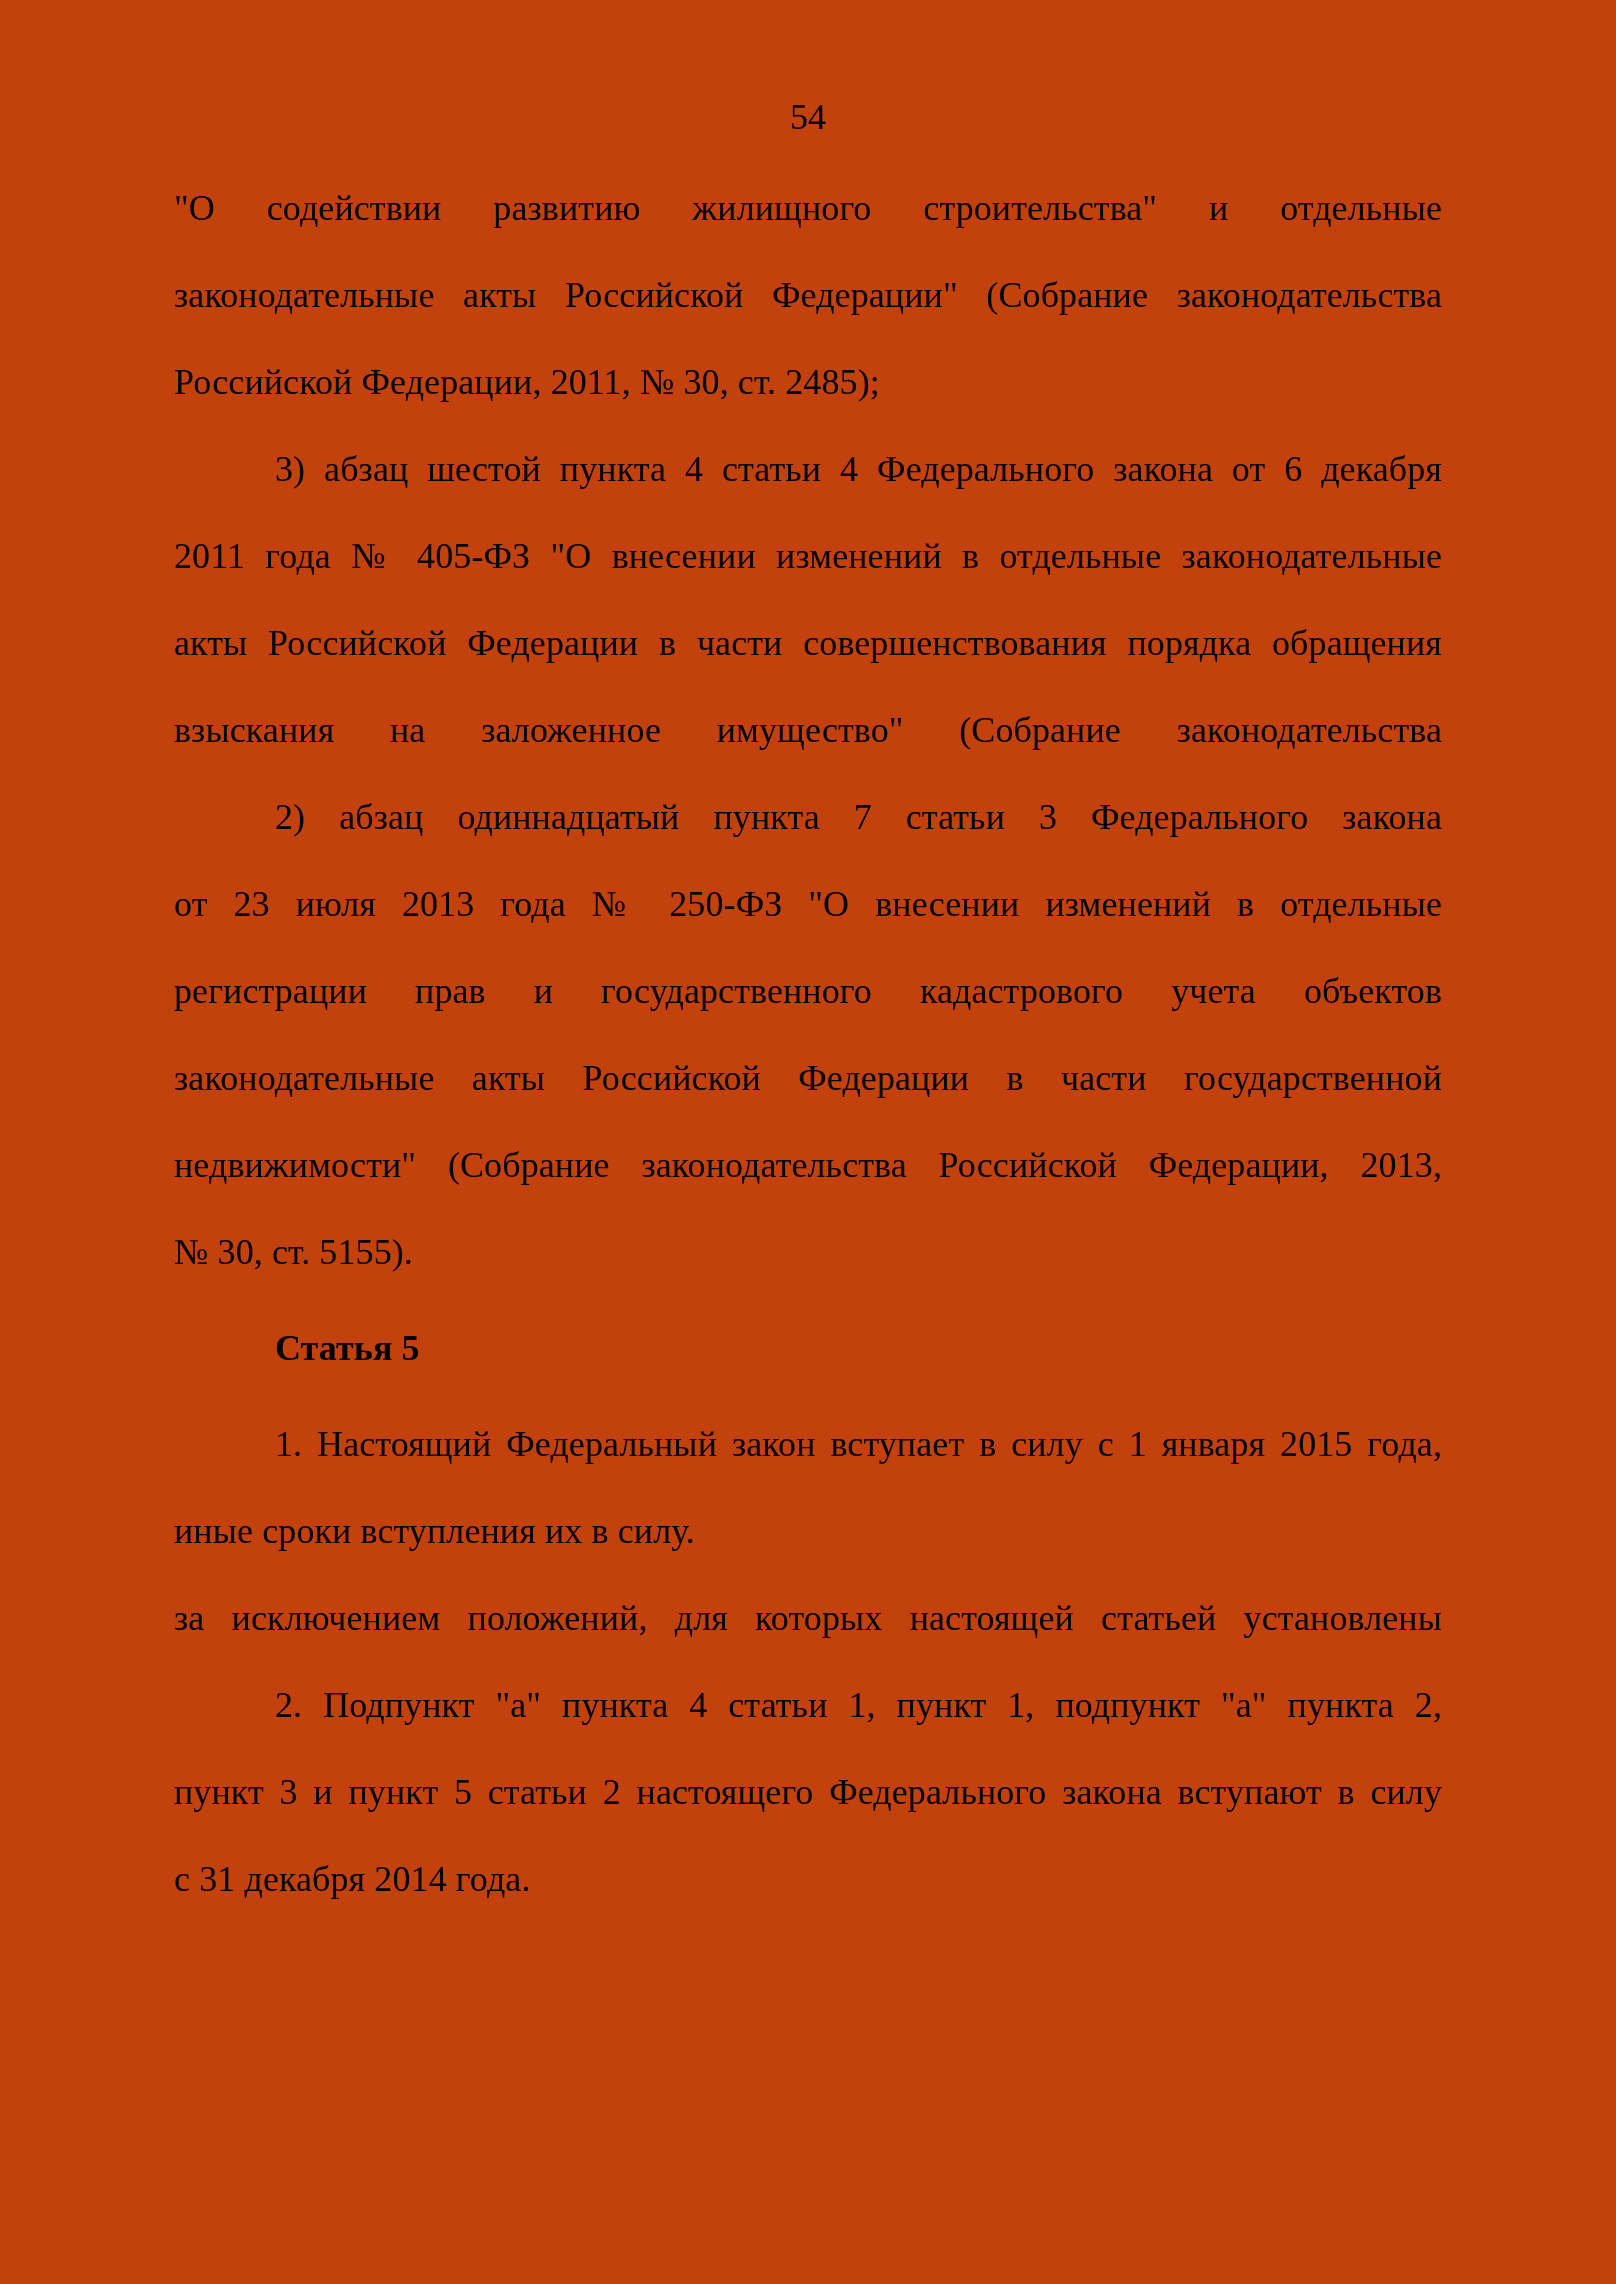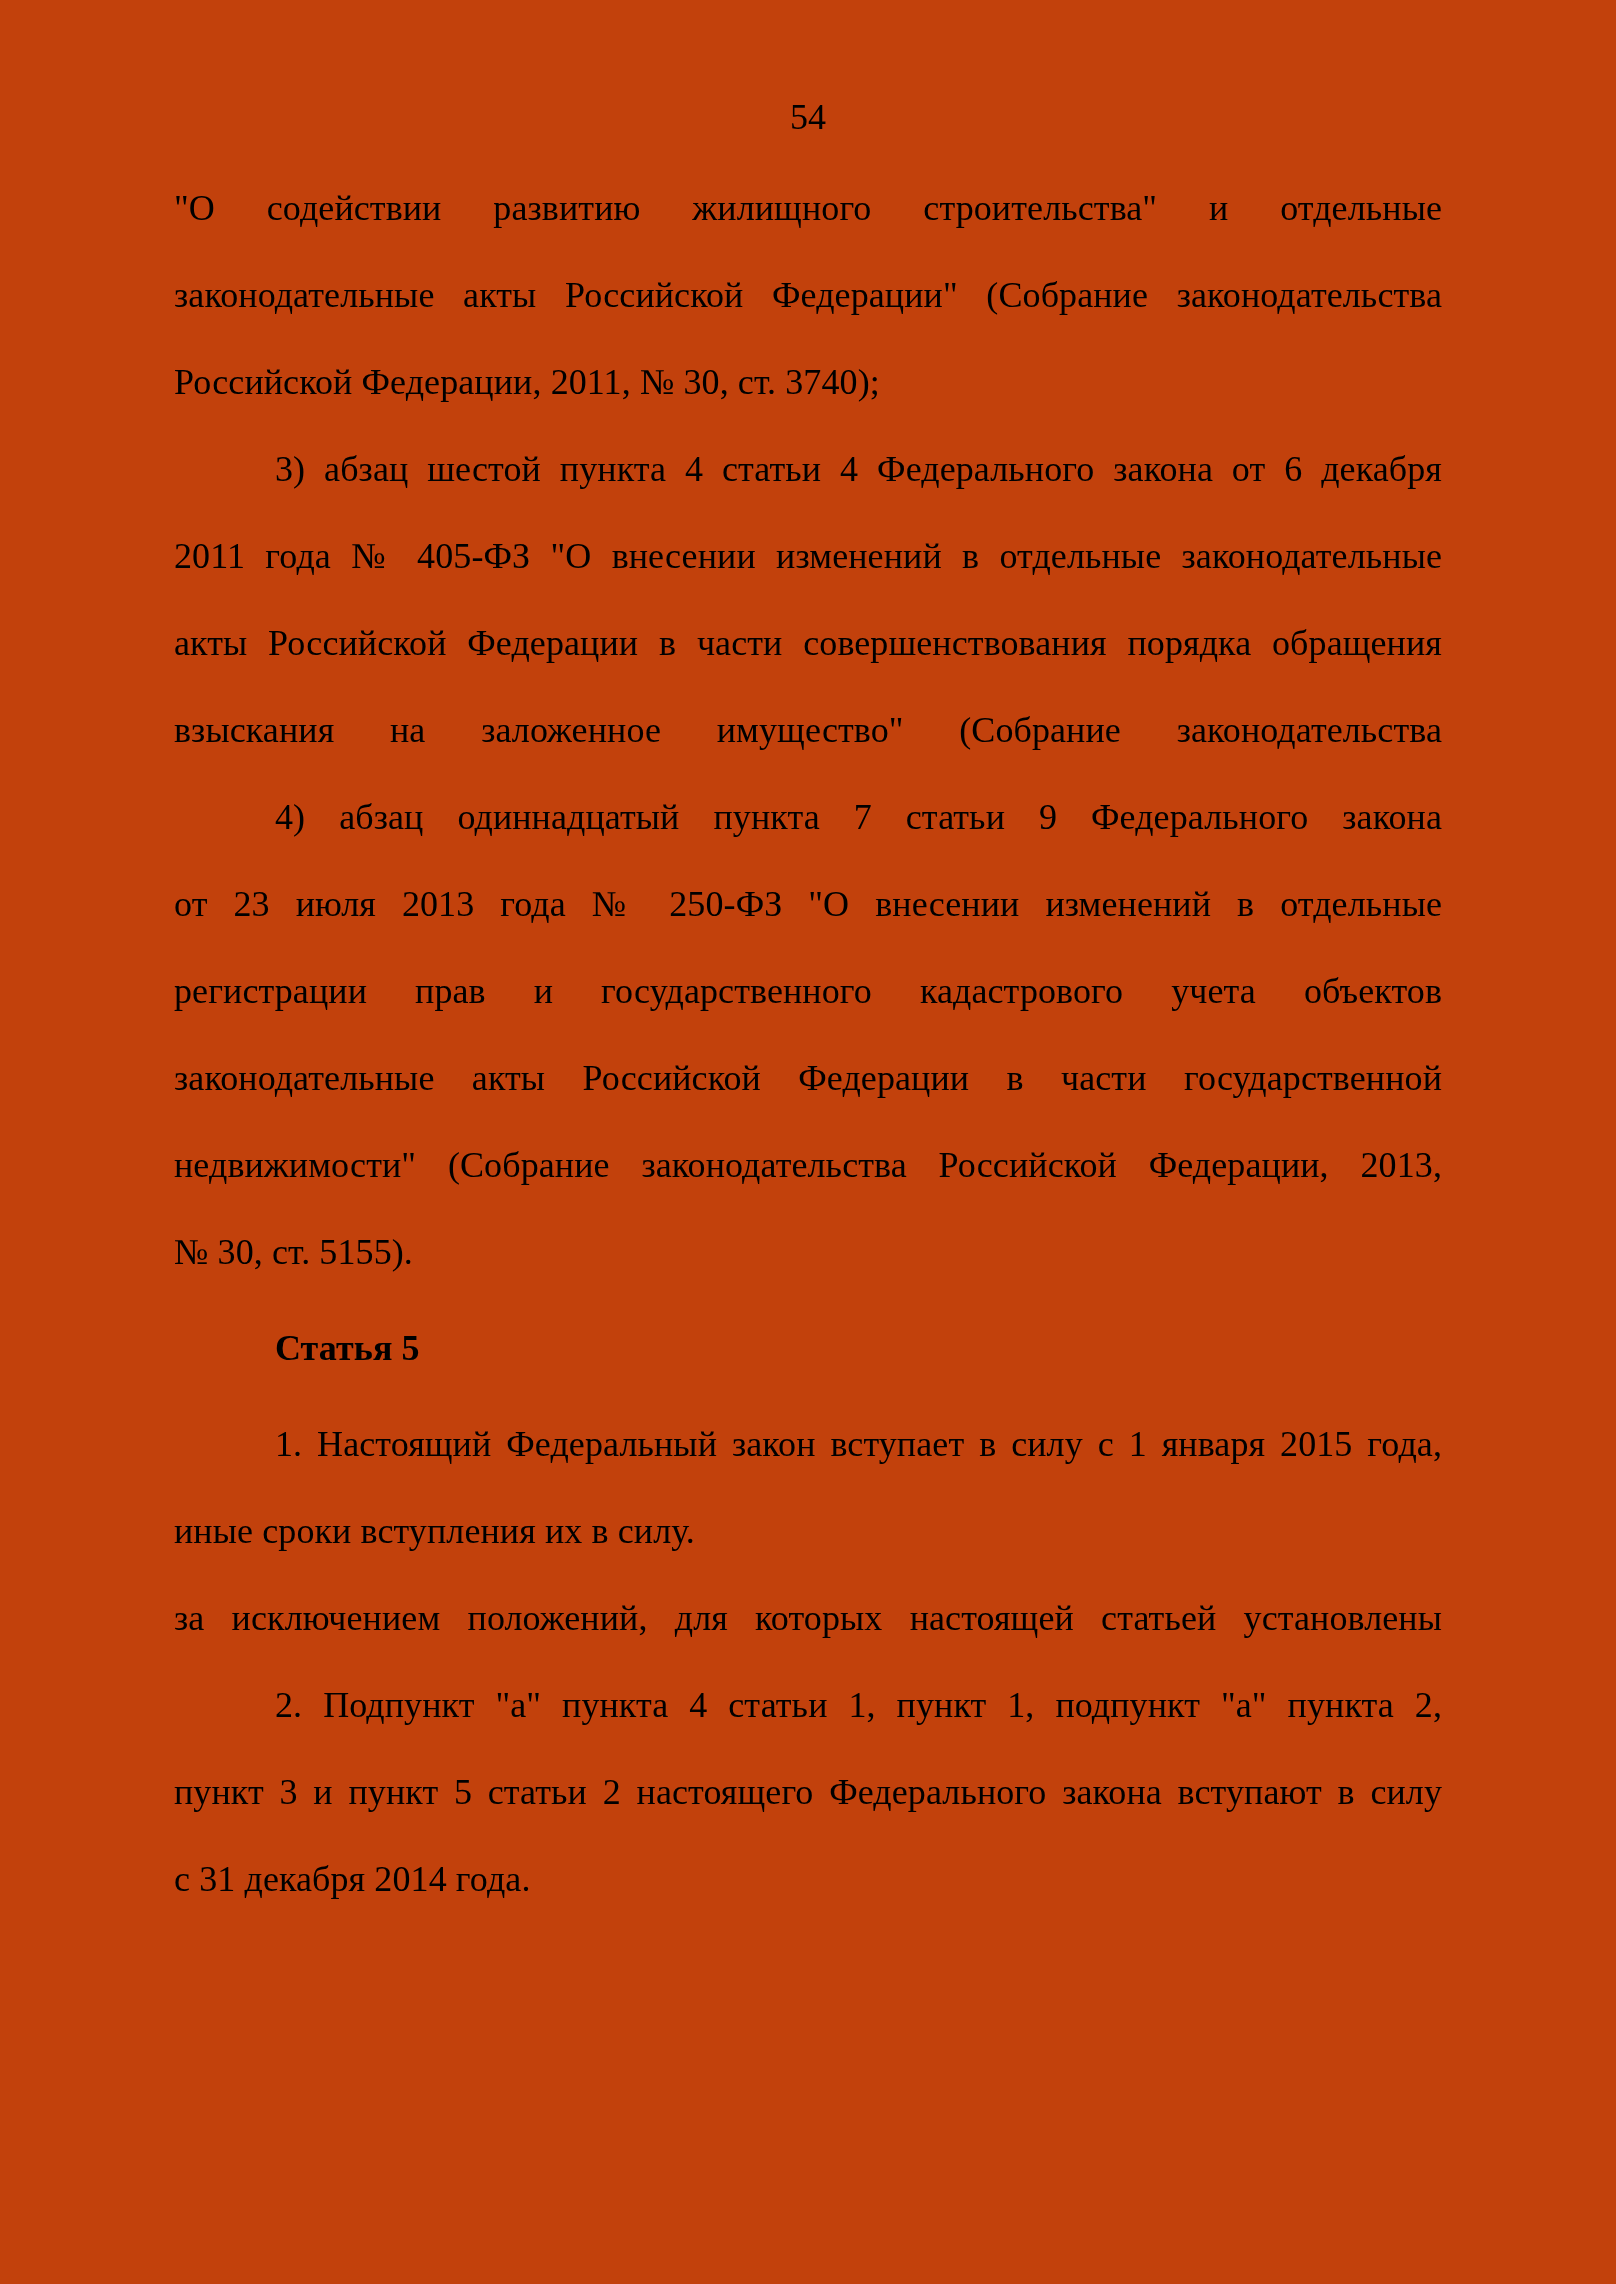--- a/index.html
+++ b/index.html
@@ -56,26 +56,26 @@
   </style>
 </head>
 <body>
 
 <div class="page">
   <div class="column">
     <div class="pagenum-line">54</div>
     <div class="body-text">
         <div class="line">"О содействии развитию жилищного строительства" и отдельные</div>
         <div class="line">законодательные акты Российской Федерации" (Собрание законодательства</div>
-        <div class="line left">Российской Федерации, 2011, № 30, ст. 3740);</div>
+        <div class="line left">Российской Федерации, 2011, № 30, ст. 2485);</div>
         <div class="line indent">3) абзац шестой пункта 4 статьи 4 Федерального закона от 6 декабря</div>
         <div class="line">2011 года № 405-ФЗ "О внесении изменений в отдельные законодательные</div>
         <div class="line">акты Российской Федерации в части совершенствования порядка обращения</div>
         <div class="line">взыскания на заложенное имущество" (Собрание законодательства</div>
-        <div class="line indent">4) абзац одиннадцатый пункта 7 статьи 9 Федерального закона</div>
+        <div class="line indent">2) абзац одиннадцатый пункта 7 статьи 3 Федерального закона</div>
         <div class="line">от 23 июля 2013 года № 250-ФЗ "О внесении изменений в отдельные</div>
         <div class="line">регистрации прав и государственного кадастрового учета объектов</div>
         <div class="line">законодательные акты Российской Федерации в части государственной</div>
         <div class="line">недвижимости" (Собрание законодательства Российской Федерации, 2013,</div>
         <div class="line left">№ 30, ст. 5155).</div>
         <div class="line indent left bold heading">Статья 5</div>
         <div class="line indent">1. Настоящий Федеральный закон вступает в силу с 1 января 2015 года,</div>
         <div class="line left">иные сроки вступления их в силу.</div>
         <div class="line">за исключением положений, для которых настоящей статьей установлены</div>
         <div class="line indent">2. Подпункт "а" пункта 4 статьи 1, пункт 1, подпункт "а" пункта 2,</div>

